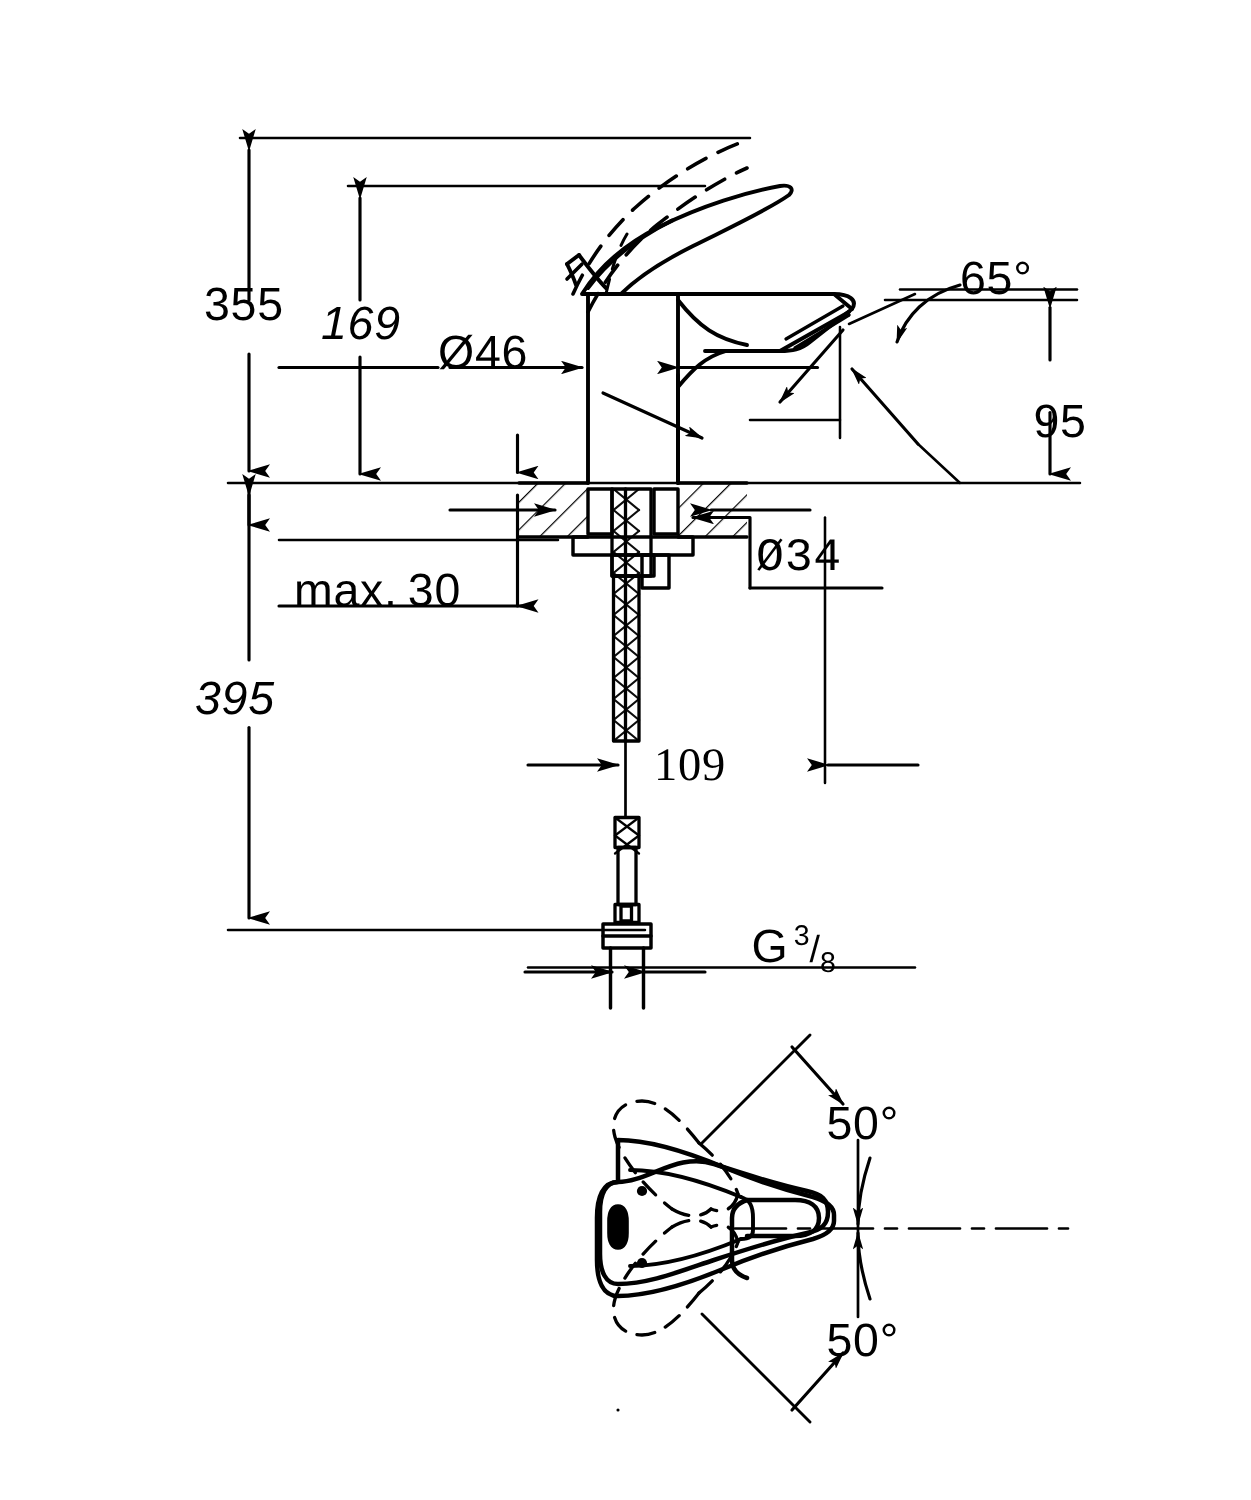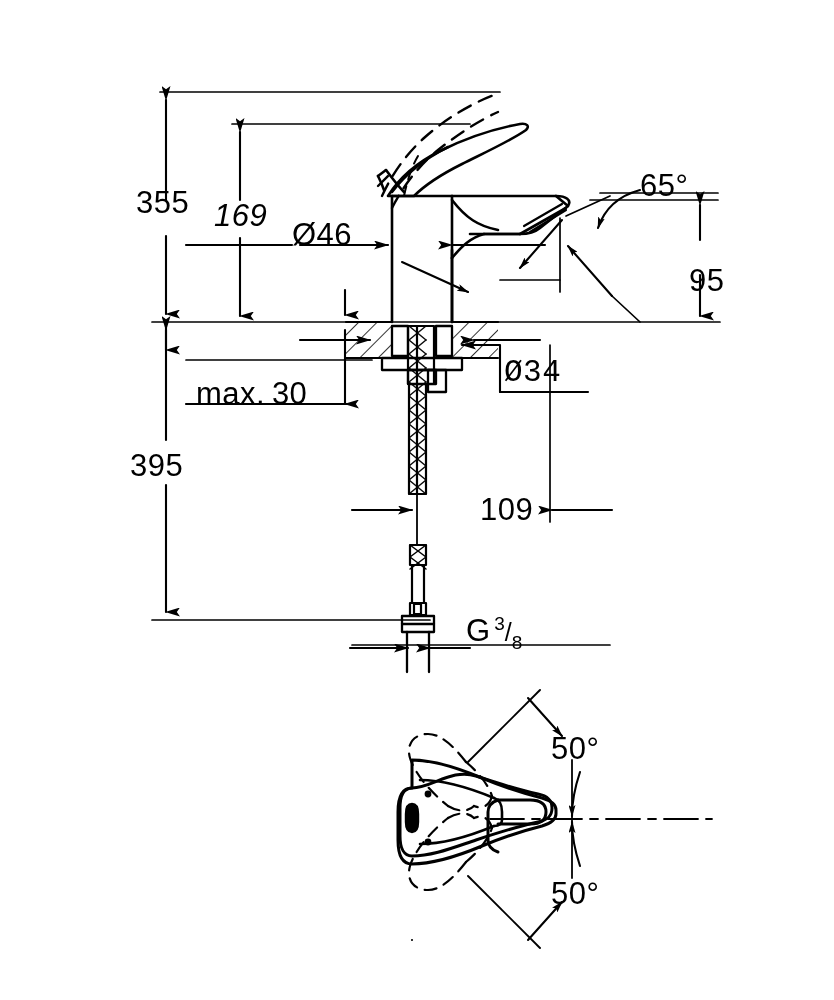--- a/index.html
+++ b/index.html
@@ -2,21 +2,21 @@
 <html><head>
 <meta charset="utf-8">
 <style>
   html,body{margin:0;padding:0;background:#ffffff;}
   body{width:834px;height:1000px;position:relative;overflow:hidden;
        font-family:"Liberation Sans",sans-serif;color:#000;}
   #sheet{position:absolute;inset:0;width:834px;height:1000px;}
   .lbl{position:absolute;white-space:nowrap;color:#000;
        font-family:"Liberation Sans",sans-serif;line-height:1;}
   .dim{font-size:31px;letter-spacing:0.5px;}
-  .frac{position:absolute;white-space:nowrap;font-size:31px;}
+  .frac{position:absolute;white-space:nowrap;font-size:31px;margin-left:35px;}
   .frac sup{font-size:19px;vertical-align:super;}
   .frac sub{font-size:19px;vertical-align:sub;}
   .slash{font-size:25px;}
 </style>
 </head>
 <body>
 
 <svg id="sheet" viewBox="0 0 834 1000" xmlns="http://www.w3.org/2000/svg">
 
   <defs>
@@ -339,23 +339,23 @@
 <div class="lbl dim" style="left:292px;top:219px;">Ø46</div>
 
 <div class="lbl dim" style="left:640px;top:170px;">65°</div>
 
 <div class="lbl dim" style="left:678px;top:265px;margin-left:11px;">95</div>
 
 <div class="lbl dim" style="left:196px;top:378px;">max. 30</div>
 
 <div class="lbl dim" style="left:504px;top:357px;font-family:Liberation Mono, monospace;">Ø34</div>
 
-<div class="lbl dim" style="left:130px;top:450px;">395</div>
-
-<div class="lbl dim" style="left:480px;top:494px;">109</div>
+<div class="lbl dim" style="left:130px;top:450px;font-style:italic;">395</div>
+
+<div class="lbl dim" style="left:436px;top:494px;font-family:Liberation Serif, serif;">109</div>
 
 <div class="frac" style="left:466px;top:613px;">
   <span>G</span><span style="display:inline-block;width:4px;"></span><sup>3</sup><span class="slash">/</span><sub>8</sub>
 </div>
 
 <div class="lbl dim" style="left:551px;top:733px;">50°</div>
 
 <div class="lbl dim" style="left:551px;top:878px;">50°</div>
 
 </body></html>

